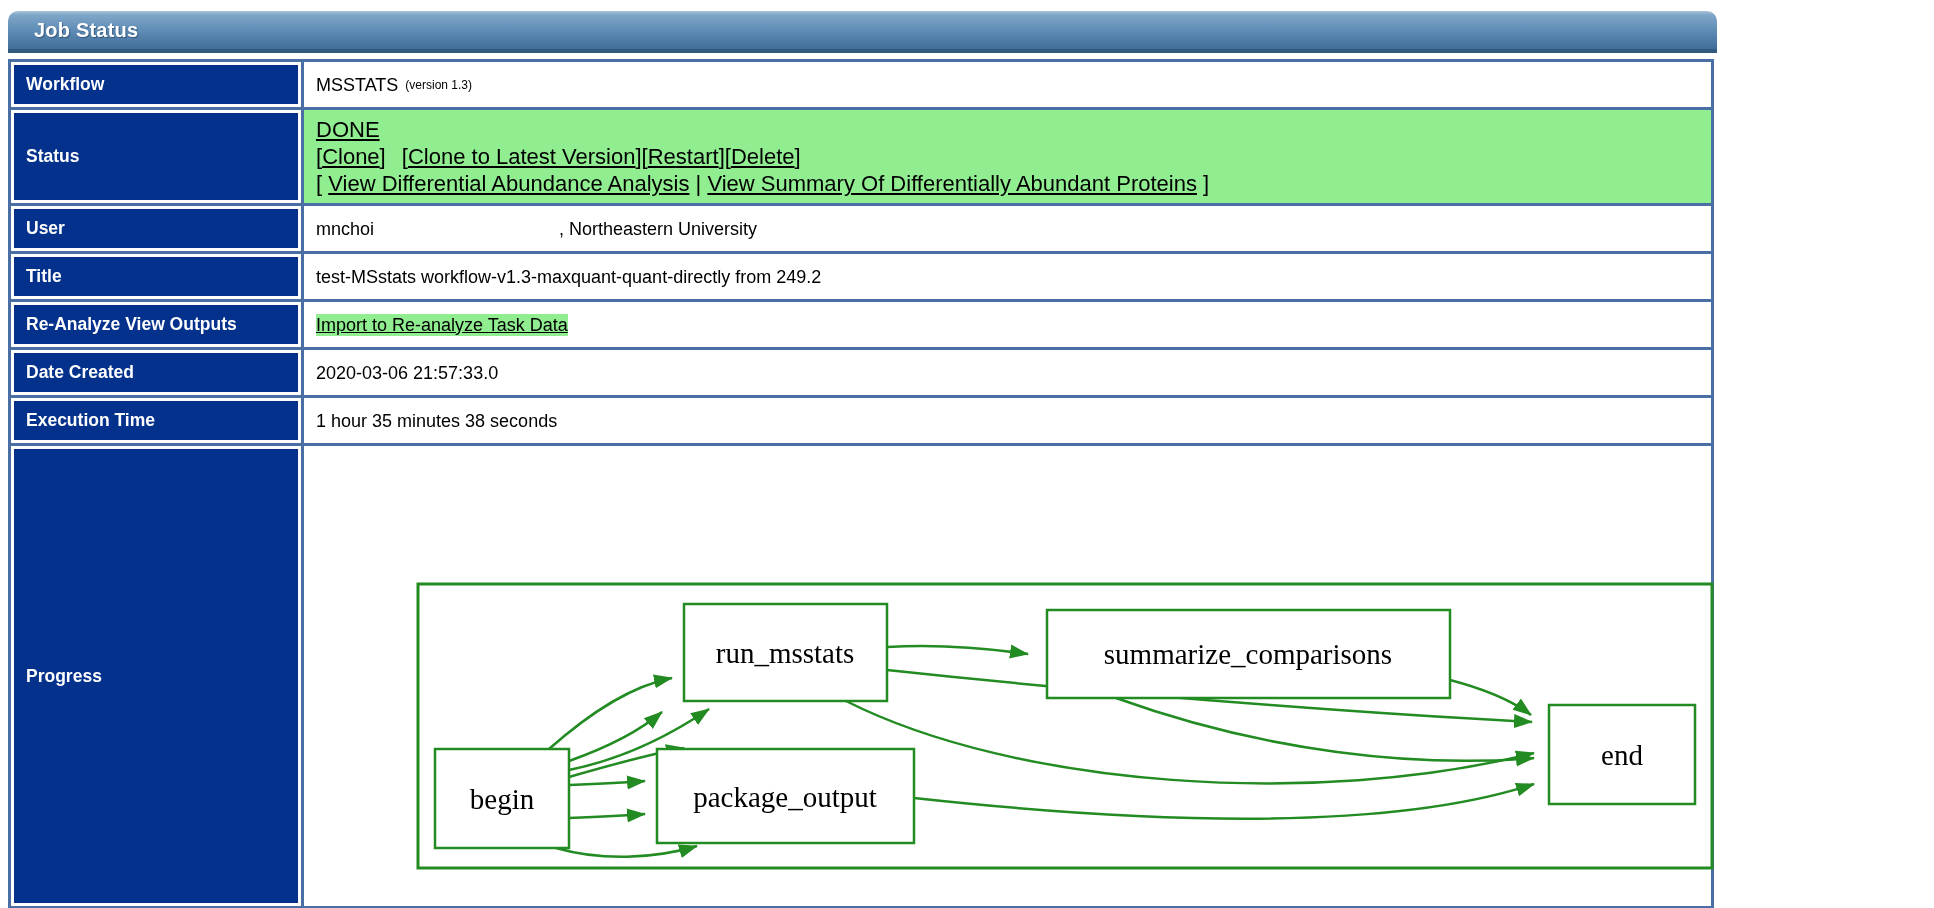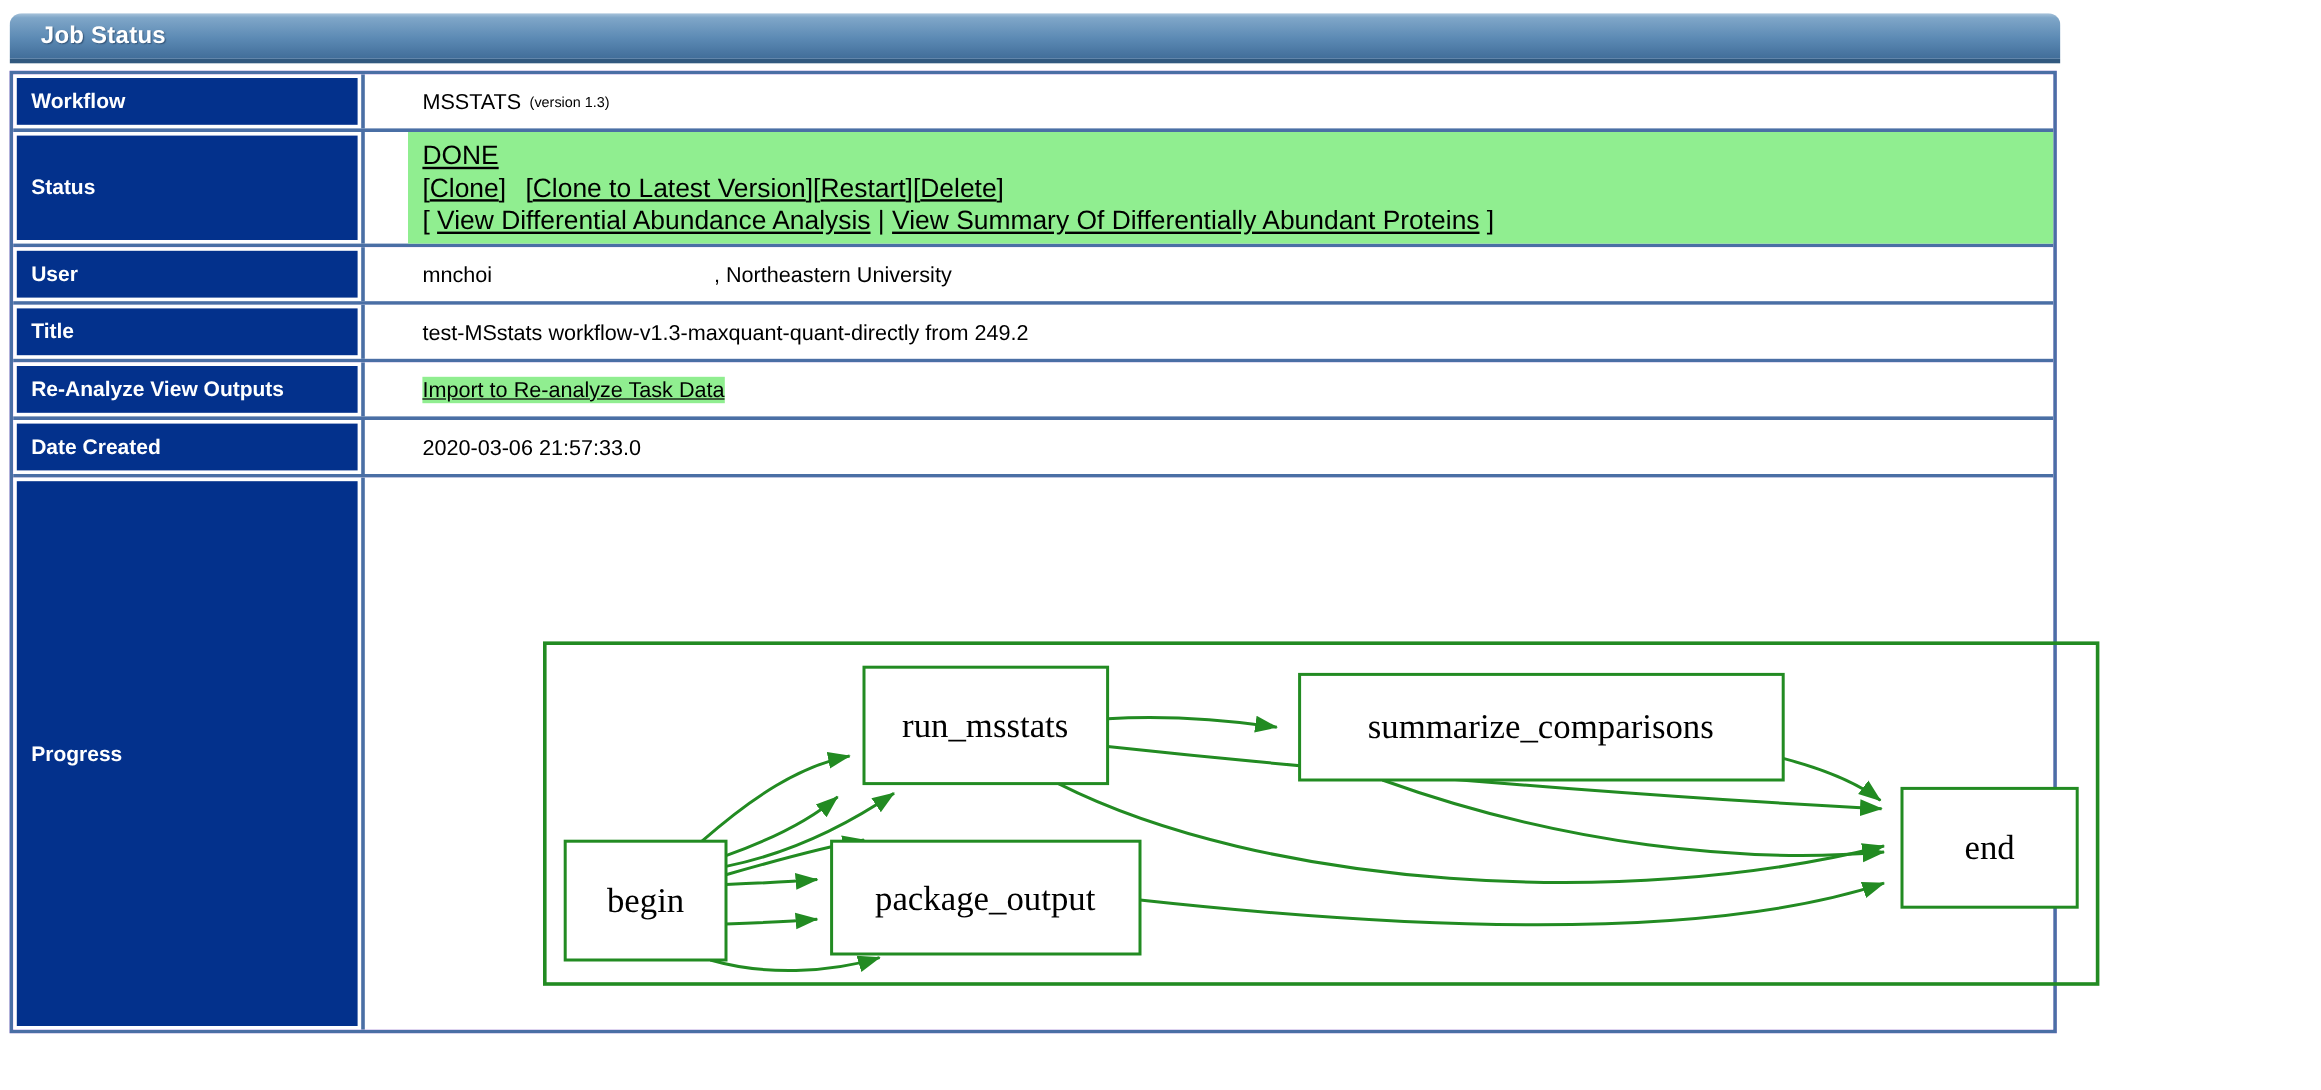--- a/index.html
+++ b/index.html
@@ -20,38 +20,38 @@
   .title-bar .bar-text {
     color: #ffffff; font-weight: bold; font-size: 20px; padding-left: 26px;
     letter-spacing: 0.2px;
     text-shadow: 1px 1px 1px rgba(10,30,60,0.45);
   }
 
   
   .job-table {
     margin: 0 10px 0 8px;
     border: 3px solid #4a6fa5;
-    background: #f0abfc;
+    background: #0c4a6e;
   }
   .row { display: flex; align-items: stretch; border-bottom: 3px solid #4a6fa5; background: #fff; }
   .row:last-child { border-bottom: none; }
 
   .label-cell {
     flex: none; width: 284px; margin: 3px;
     background: #03318c; color: #ffffff;
     font-weight: bold; font-size: 17.5px;
     display: flex; align-items: center;
     padding: 9px 8px 9px 12px; line-height: 21px;
   }
   .vsep { flex: none; width: 3px; background: #4a6fa5; }
 
   .value-cell {
     flex: 1; font-size: 18px; color: #000;
     display: flex; align-items: center;
-    padding: 9px 10px 9px 12px; line-height: 22px; margin-left: 36px;
+    padding: 9px 10px 9px 12px; line-height: 22px;
   }
 
   .version-note { font-size: 12px; margin-left: 7px; }
 
   a.lnk { color: #000; text-decoration: underline; cursor: pointer; }
 
   
   .status-cell { display: block; background: #90ee90; padding: 6px 10px 6px 12px; }
   .status-line { line-height: 27px; font-size: 22px; }
   .status-line2 { display: flex; }
@@ -131,20 +131,25 @@
         <a class="lnk hl-green">Import to Re-analyze Task Data</a>
       </div>
     </div>
 
     <div class="row">
       <div class="label-cell">Date Created</div>
       <div class="vsep"></div>
       <div class="value-cell">2020-03-06 21:57:33.0</div>
     </div>
 
+    <div class="row">
+      <div class="label-cell">Execution Time</div>
+      <div class="vsep"></div>
+      <div class="value-cell">1 hour 35 minutes 38 seconds</div>
+    </div>
 
     <div class="row">
       <div class="label-cell">Progress</div>
       <div class="vsep"></div>
       <div class="value-cell progress-value">
 
         <svg class="diagram-svg" width="1300" height="290" viewBox="0 0 1300 290" font-family="&quot;Liberation Serif&quot;,&quot;DejaVu Serif&quot;,serif">
           <defs>
             <marker id="ah" markerUnits="userSpaceOnUse" markerWidth="20" markerHeight="16" refX="18" refY="8" orient="auto">
               <path d="M0,1 L19,8 L0,15 Z" fill="#228b22"></path>

